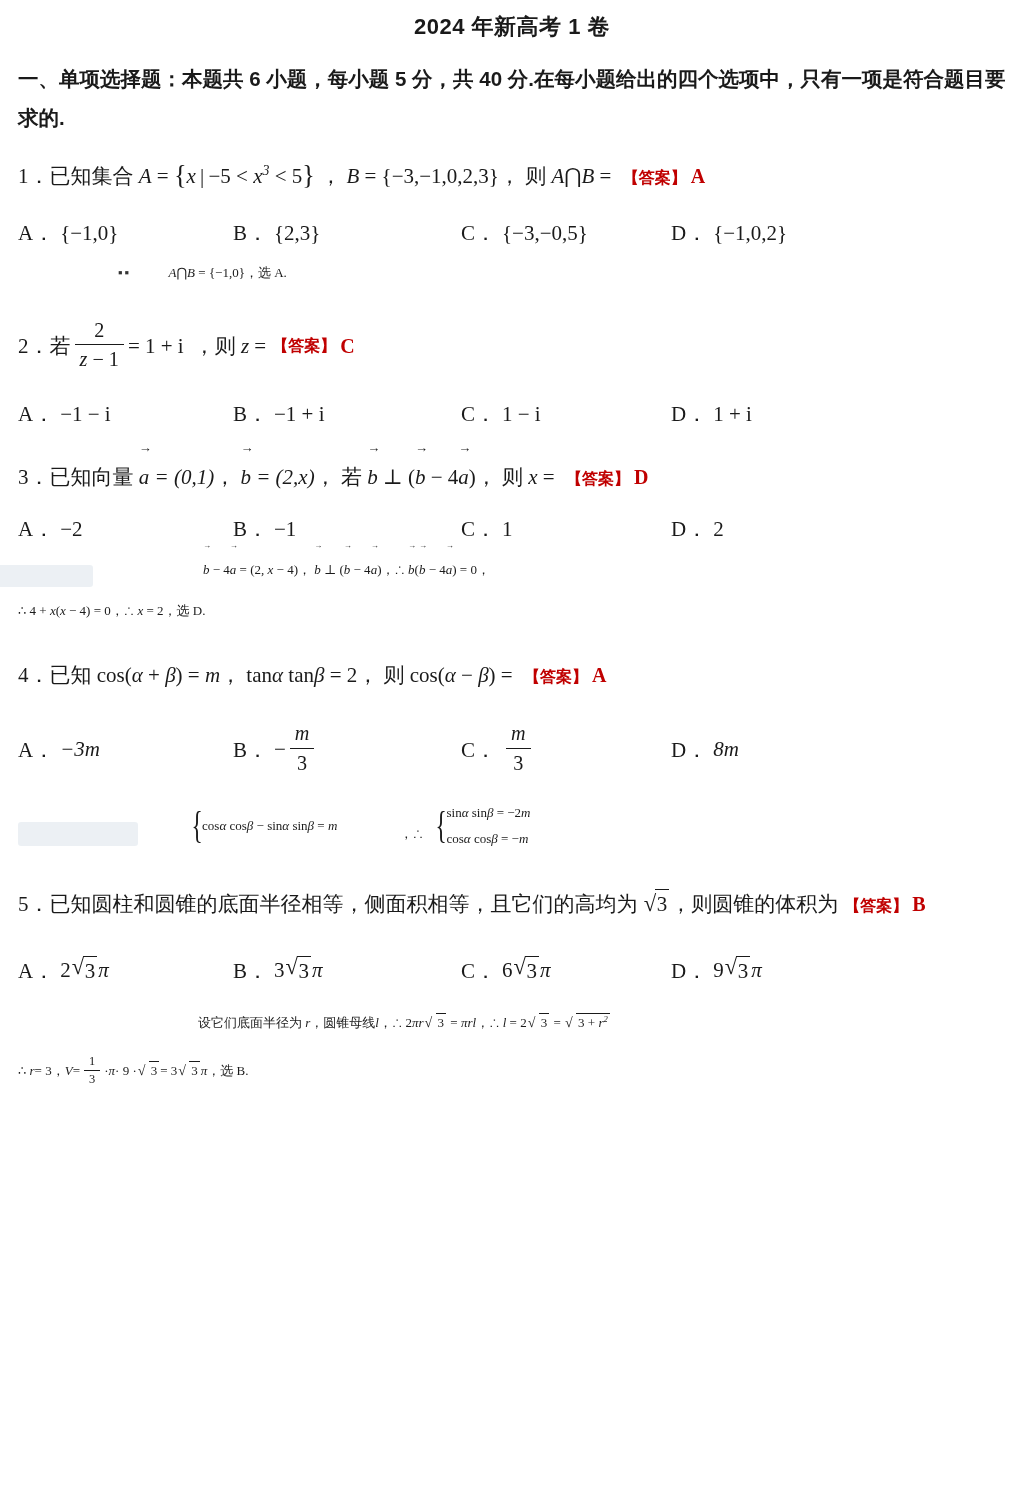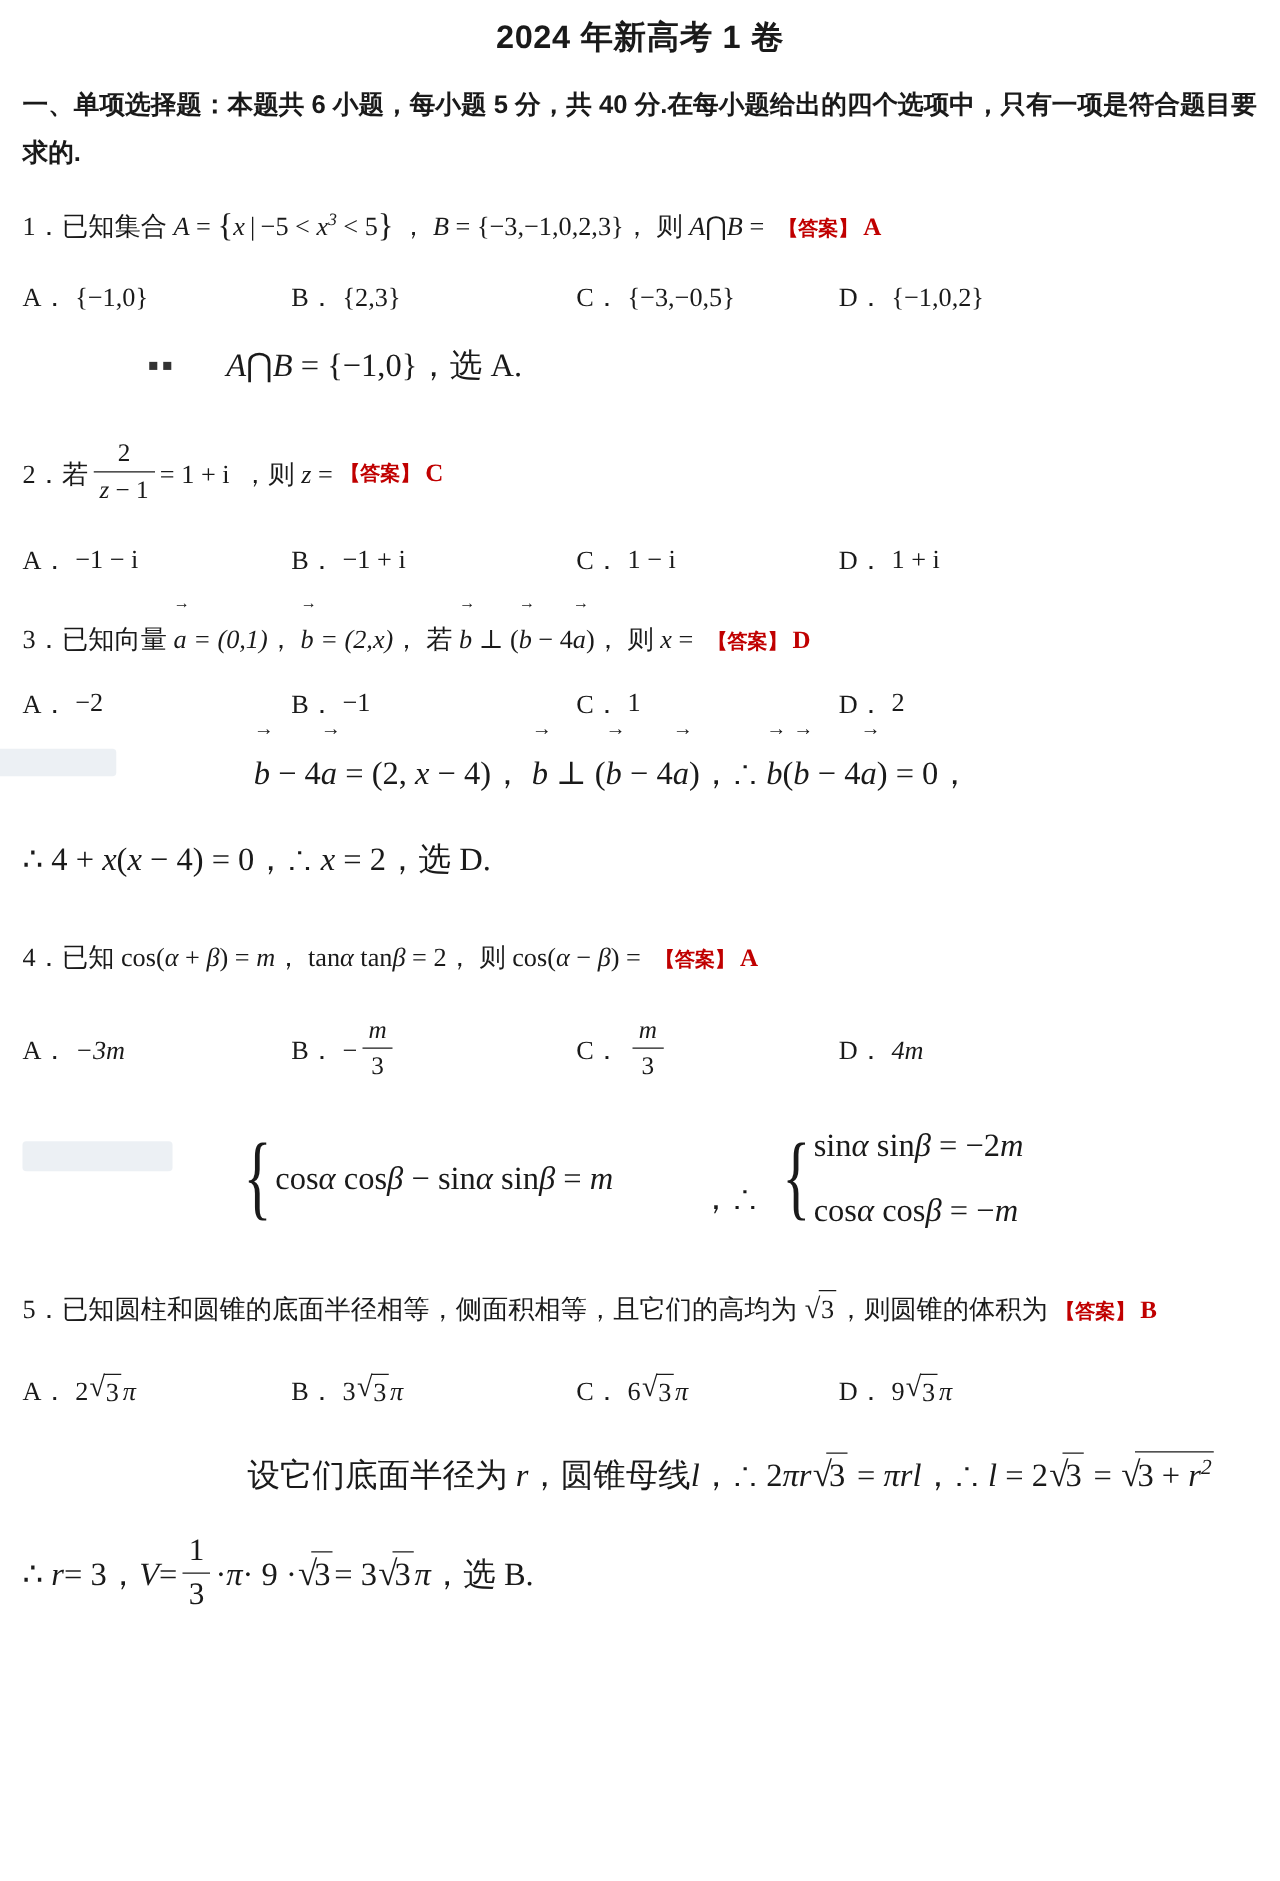--- a/index.html
+++ b/index.html
@@ -15,21 +15,21 @@
   }
   .page {
     width: 1024px;
     box-sizing: border-box;
     padding: 6px 18px 20px 18px;
   }
   .doc-title {
     text-align: center;
     font-family: "Liberation Sans", sans-serif;
     font-weight: bold;
-    font-size: 26px;
+    font-size: 22px;
     letter-spacing: 0.5px;
     margin: 6px 0 18px 0;
   }
   .section-head {
     font-family: "Liberation Sans", sans-serif;
     font-weight: bold;
     font-size: 20.5px;
     line-height: 1.9;
     margin-bottom: 10px;
   }
@@ -61,21 +61,21 @@
     display: flex;
     font-size: 21px;
     margin: 16px 0 4px 0;
   }
   .options .opt {
     display: flex;
     align-items: center;
   }
   .opt-label { margin-right: 6px; }
   .work {
-    font-size: 26px;
+    font-size: 13px;
     line-height: 2.2;
     margin: 12px 0 0 0;
   }
   .work.indent-1 { padding-left: 100px; }
   .work.indent-3 { padding-left: 185px; }
   .center-row { display: flex; align-items: center; }
   
   .math { font-family: "Liberation Serif", serif; font-style: italic; }
   .mathup { font-style: normal; }
   .frac {
@@ -294,21 +294,21 @@
       </div>
       <div class="opt" style="width:210px">
         <span class="opt-label">C．</span>
           <span class="frac">
             <span class="num math">m</span>
             <span class="den">3</span>
           </span>
       </div>
       <div class="opt">
         <span class="opt-label">D．</span>
-          <span class="math">4m</span>
+          <span class="math">8m</span>
       </div>
     </div>
 
     <div class="work rel" style="padding-left:170px; margin-top:22px;">
       <span class="smudge" style="left:0px;top:22px;width:120px;height:24px;"></span>
       <span class="brace-group">
         <span class="brace">{</span>
         <span class="brace-lines">
           <span class="mathup">cos<span class="math">α</span> cos<span class="math">β</span> − sin<span class="math">α</span> sin<span class="math">β</span> = <span class="math">m</span></span>
         </span>

